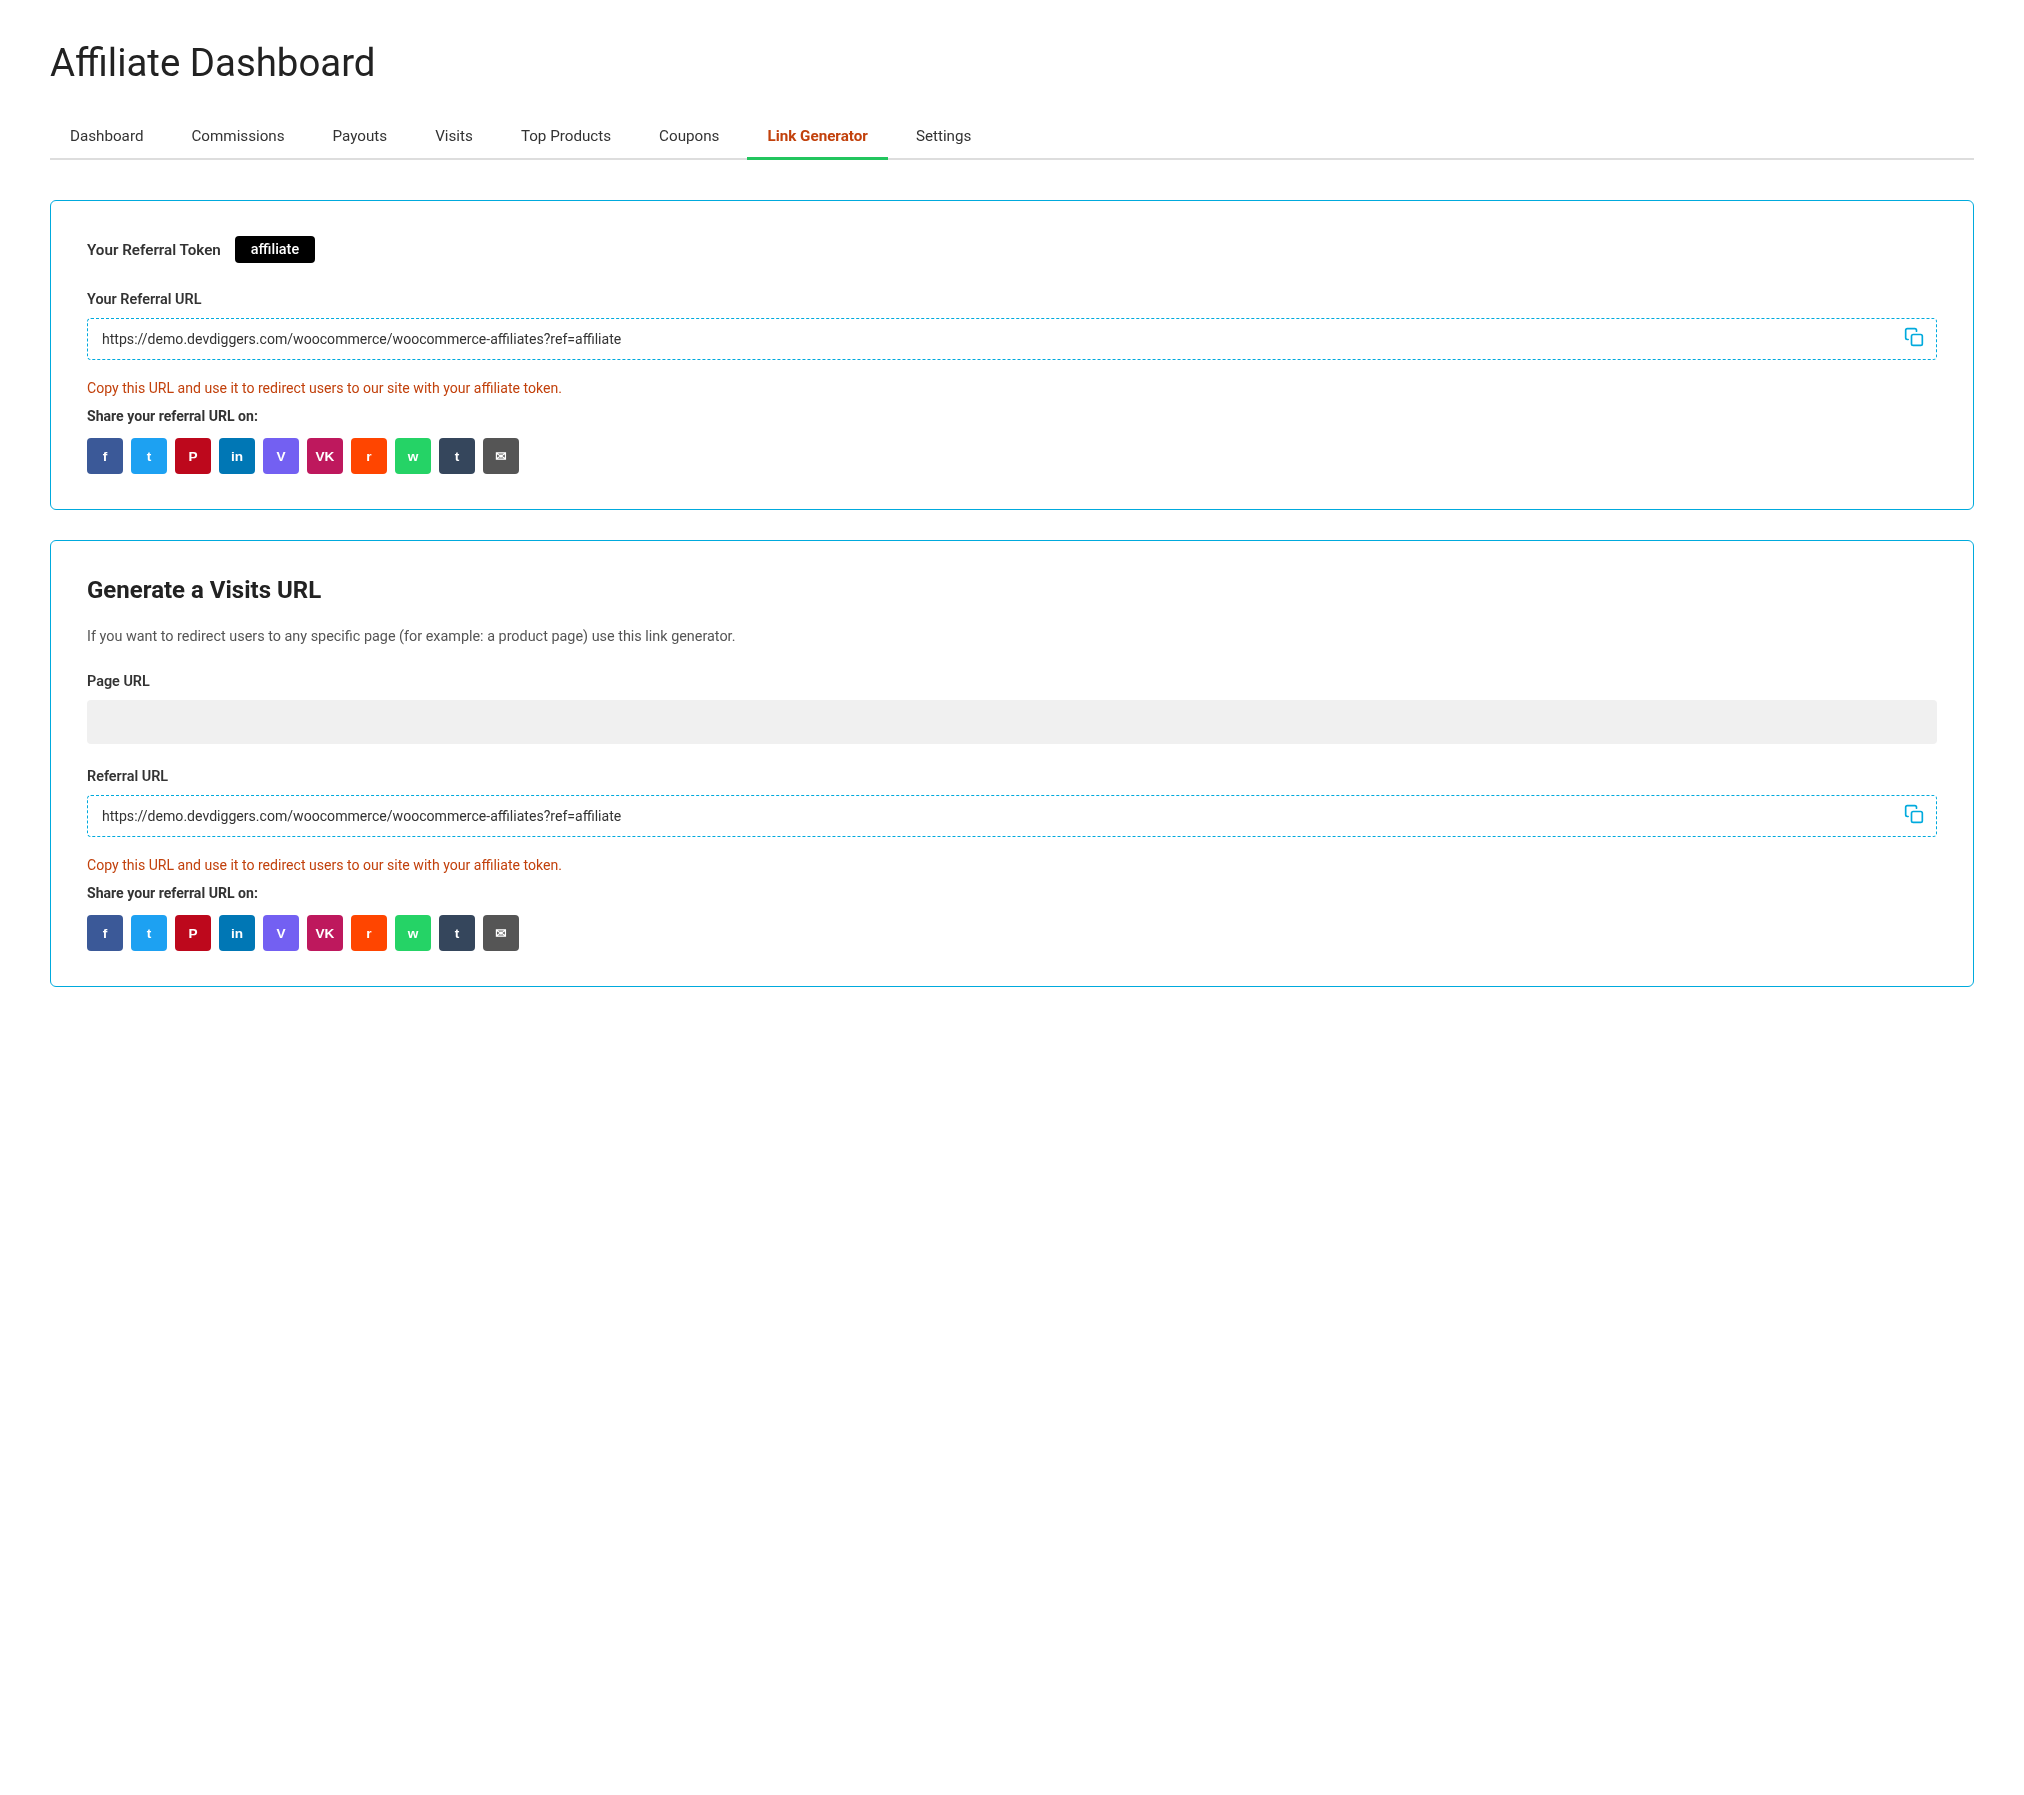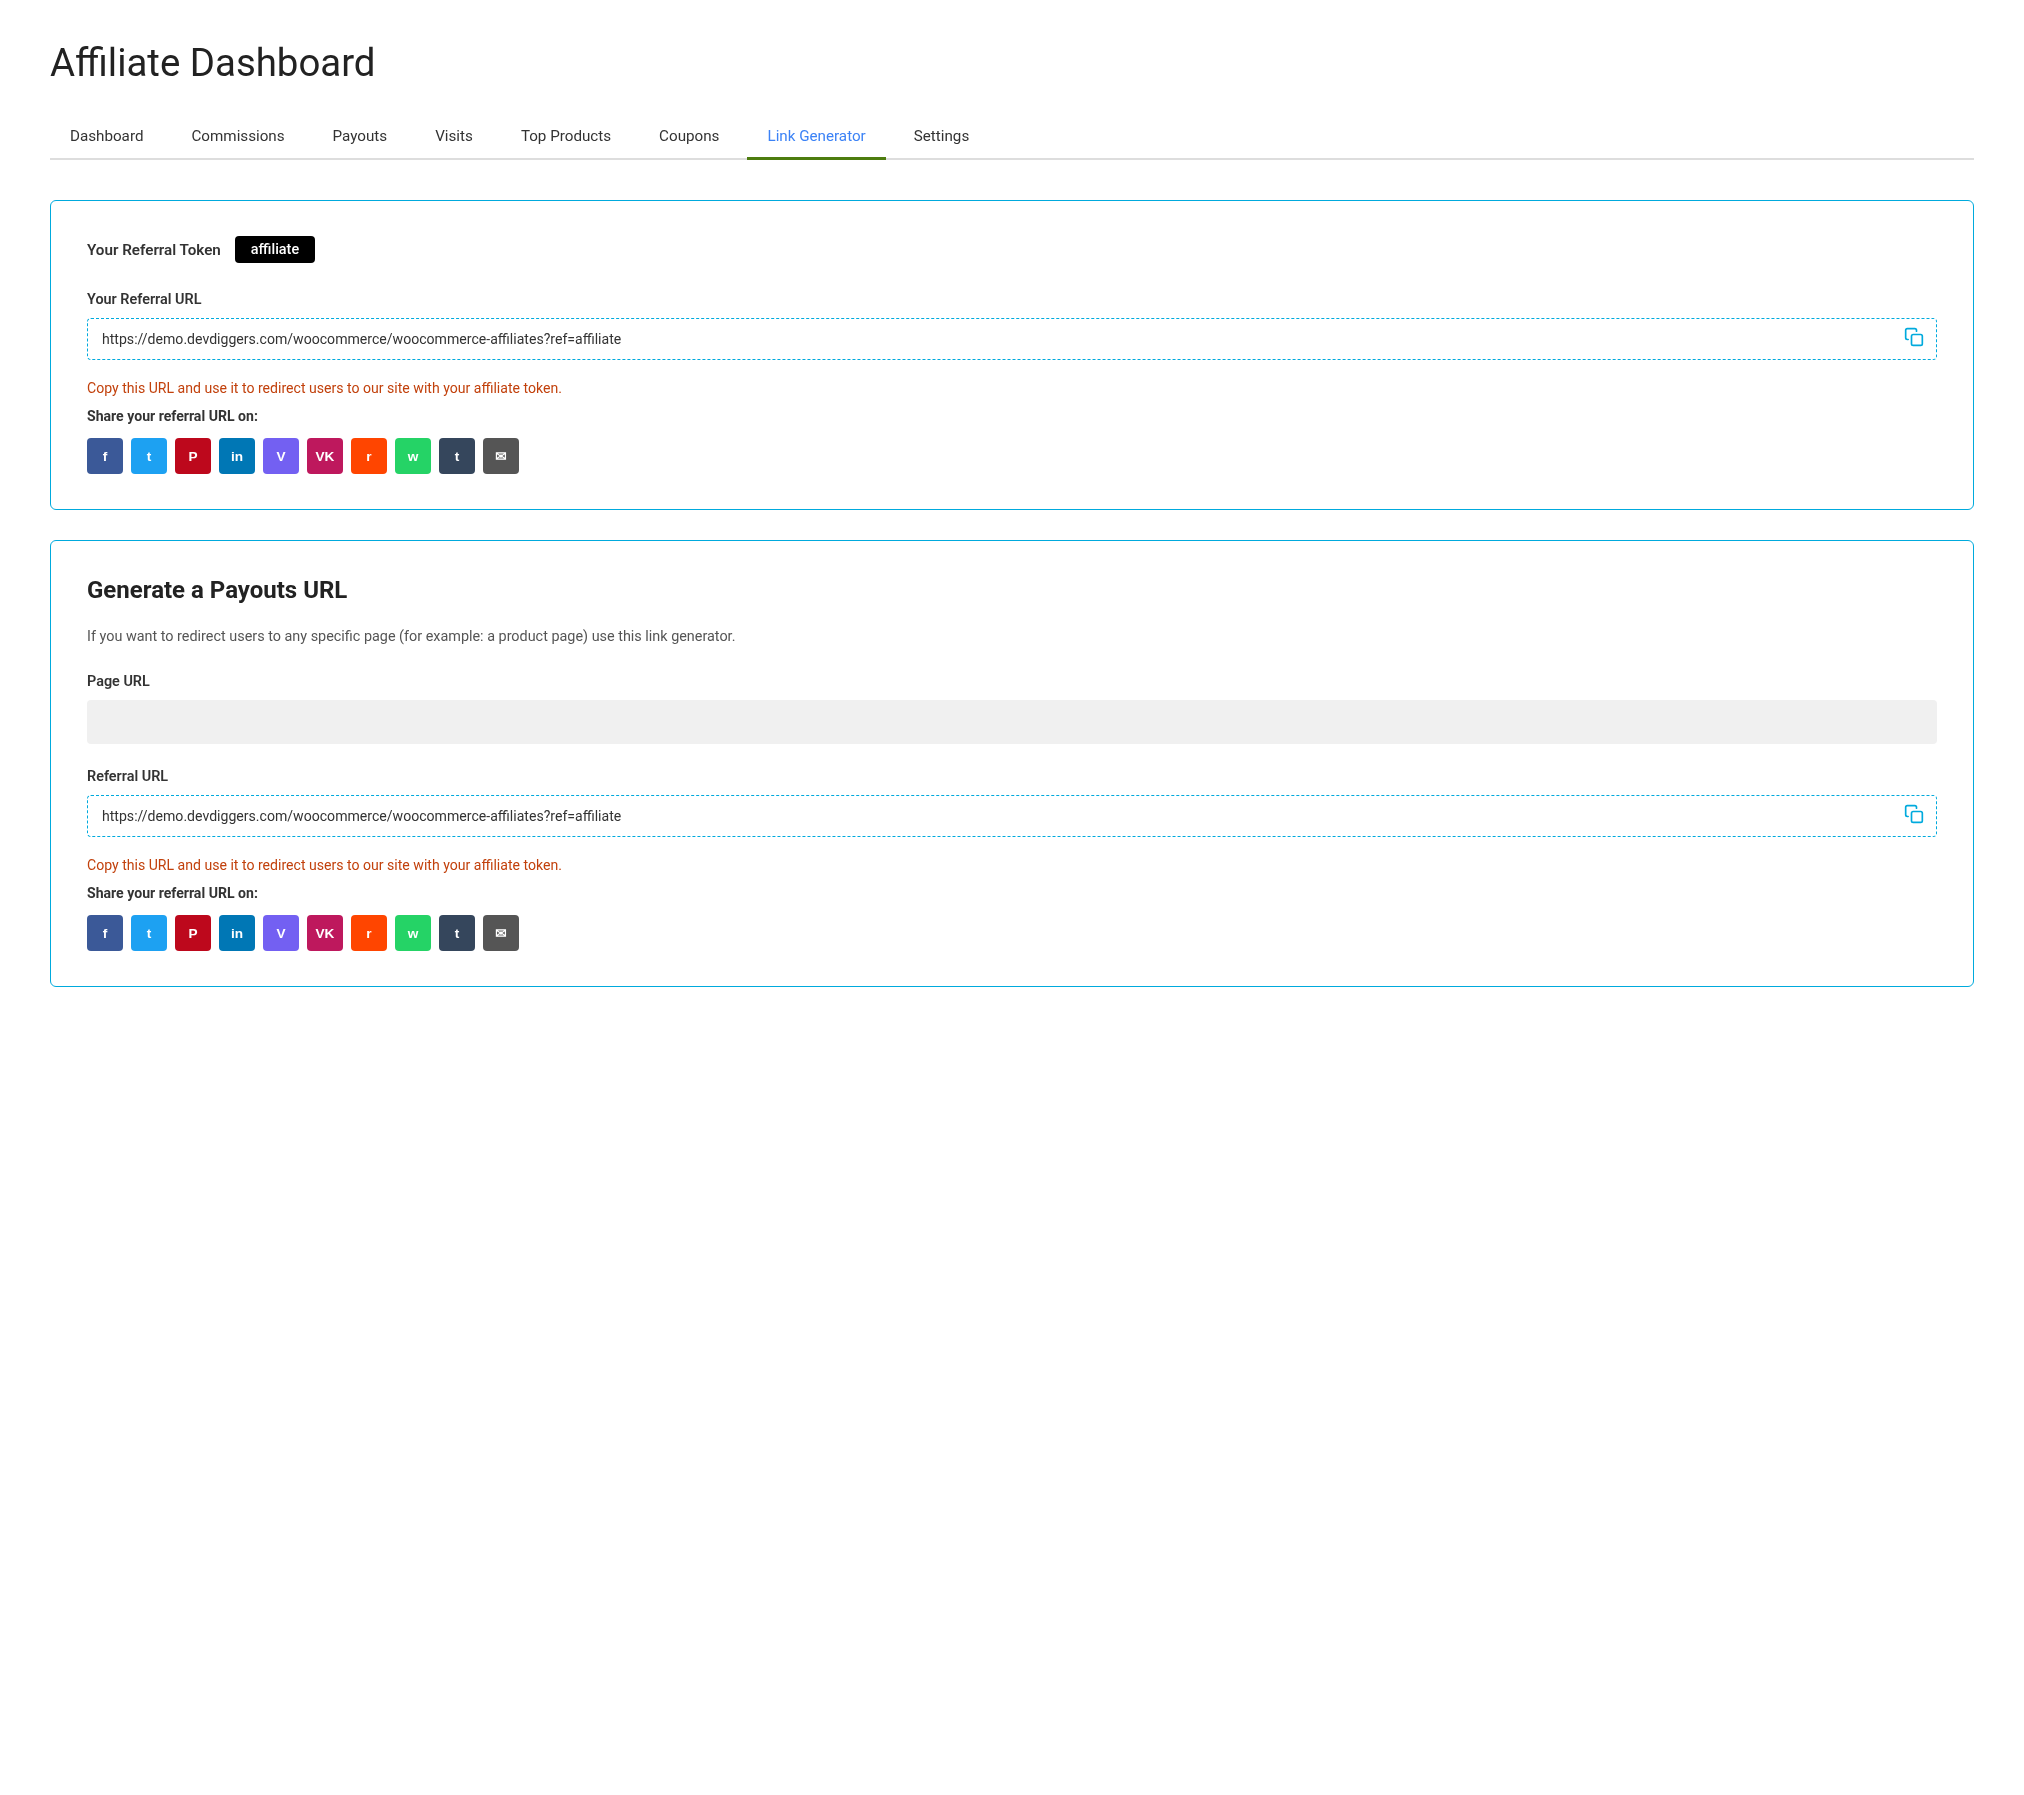--- a/index.html
+++ b/index.html
@@ -25,23 +25,23 @@
       padding: 12px 20px;
       font-size: 0.95rem;
       color: #333;
       cursor: pointer;
       text-decoration: none;
       border-bottom: 3px solid transparent;
       margin-bottom: -2px;
       white-space: nowrap;
     }
     nav.tabs .tab-item.active {
-      color: #3b82f6;
-      border-bottom: 3px solid #4d7c0f;
-      font-weight: 400;
+      color: #c2410c;
+      border-bottom: 3px solid #22c55e;
+      font-weight: 700;
     }
     .card {
       border: 1.5px solid #00aadd;
       border-radius: 6px;
       padding: 35px 36px;
       margin-bottom: 30px;
     }
     .referral-token-row {
       display: flex;
       align-items: center;
@@ -198,21 +198,21 @@
       <button class="social-btn vi" title="Viber">V</button>
       <button class="social-btn vk" title="VK">VK</button>
       <button class="social-btn rd" title="Reddit">r</button>
       <button class="social-btn wa" title="WhatsApp">w</button>
       <button class="social-btn tu" title="Tumblr">t</button>
       <button class="social-btn em" title="Email">✉</button>
     </div>
 </div>
 
 <div class="card">
-  <h2 class="card-title">Generate a Payouts URL</h2>
+  <h2 class="card-title">Generate a Visits URL</h2>
   <p class="card-subtitle">If you want to redirect users to any specific page (for example: a product page) use this link generator.</p>
 
   <div class="field-label">Page URL</div>
   <input class="page-url-input" type="text" style="">
 
   <div class="field-label">Referral URL</div>
   <div class="url-field-wrapper">
     <span>https://demo.devdiggers.com/woocommerce/woocommerce-affiliates?ref=affiliate</span>
     <span class="copy-icon" title="Copy">
       <svg width="20" height="20" viewBox="0 0 24 24" fill="none" stroke="#00aadd" stroke-width="2" stroke-linecap="round" stroke-linejoin="round">

